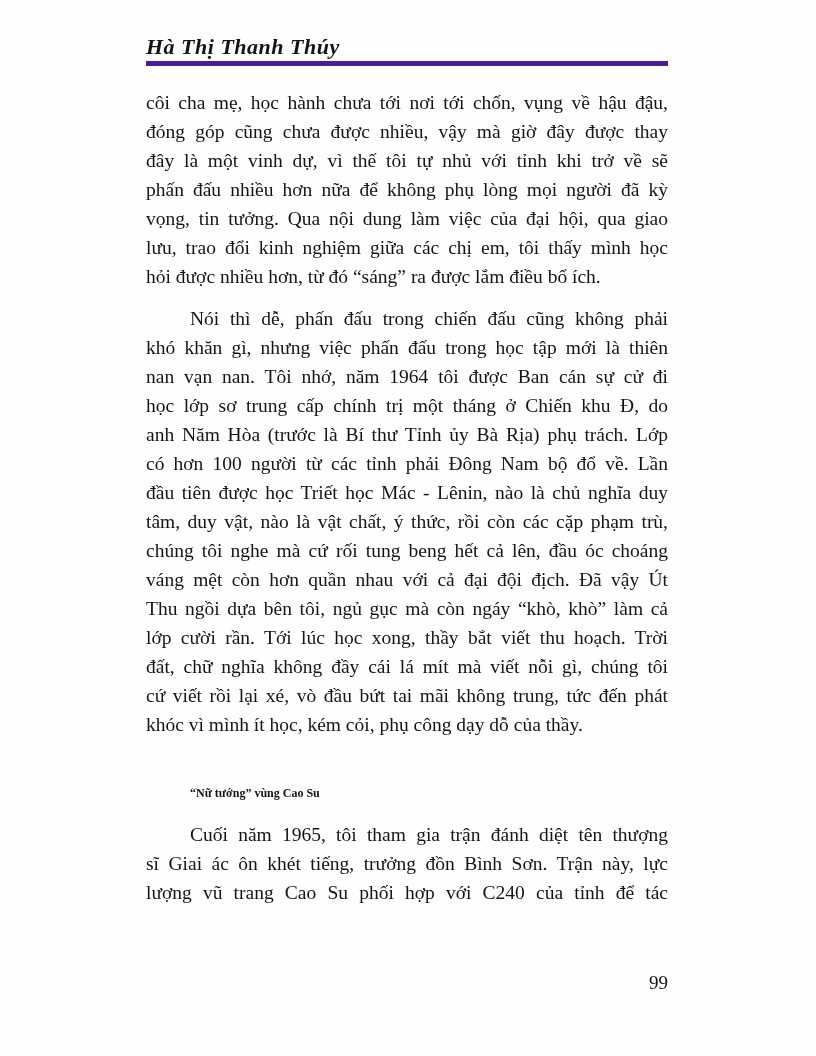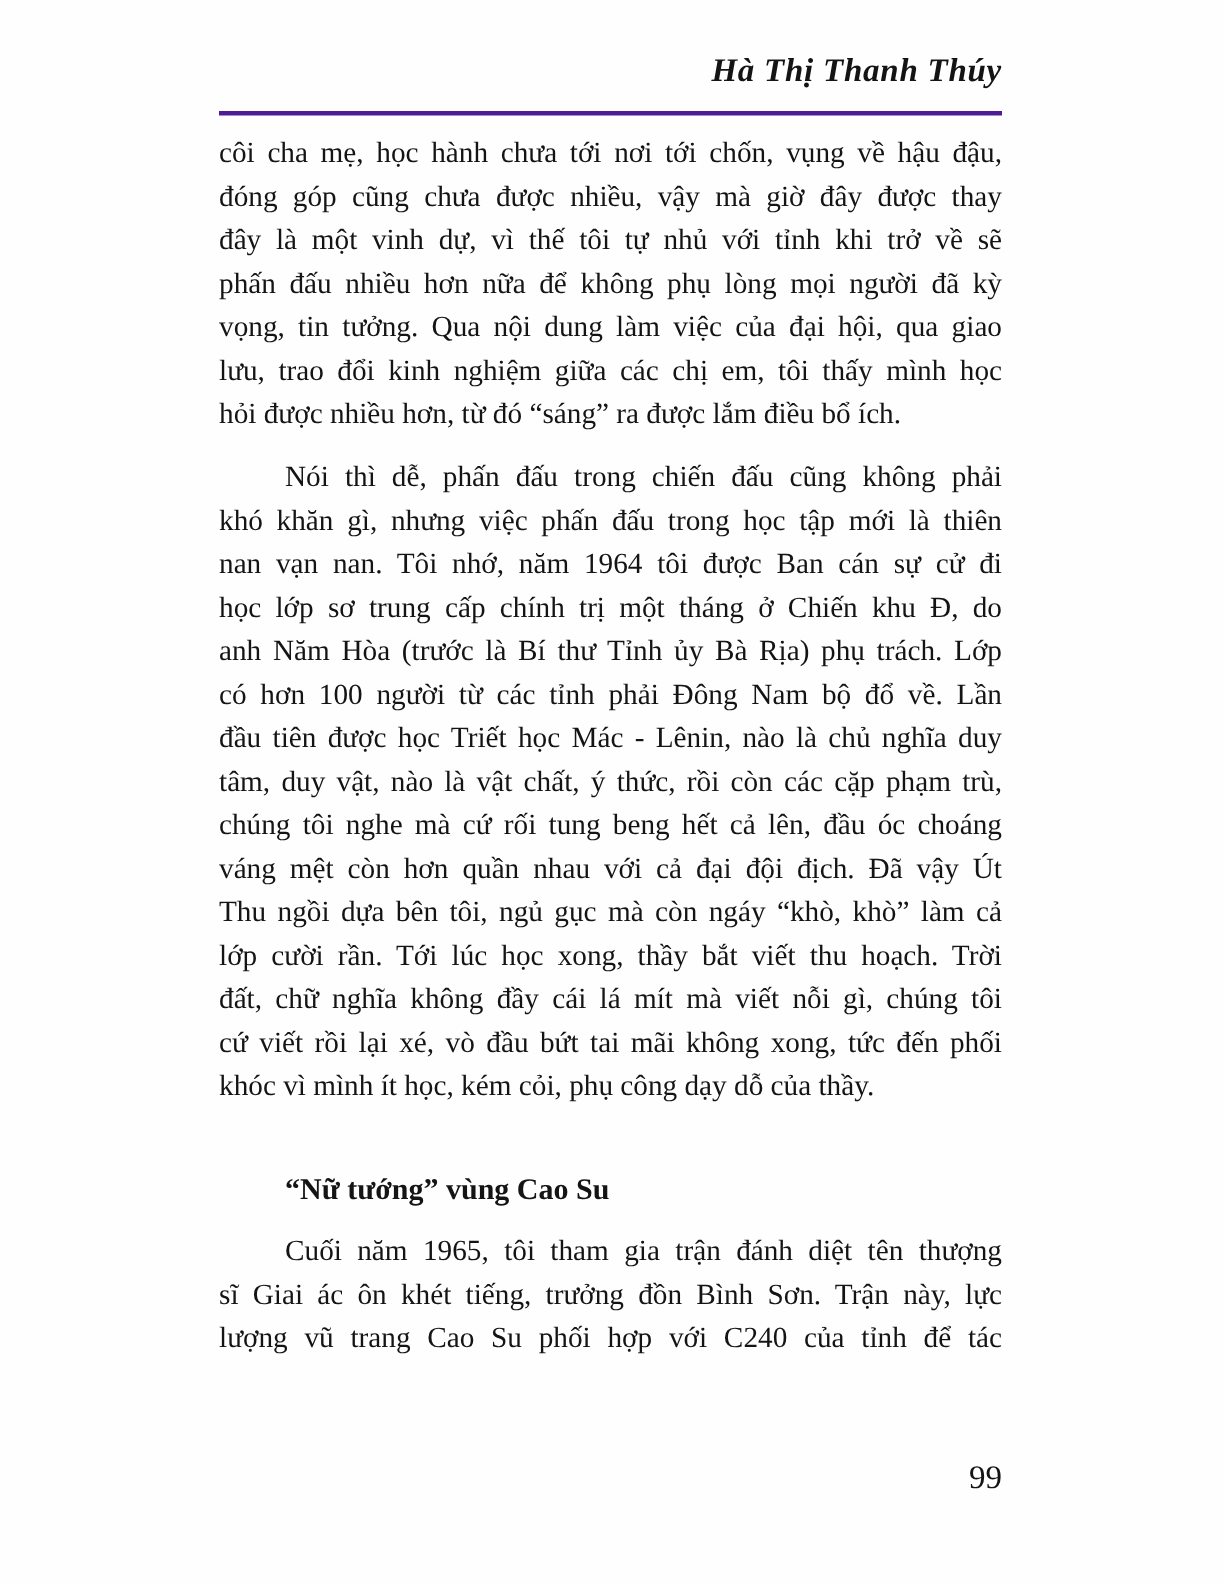--- a/index.html
+++ b/index.html
@@ -14,23 +14,22 @@
     background: #fefefe;
     color: #141414;
     font-family: "Liberation Serif", "DejaVu Serif", serif;
     overflow: hidden;
   }
   .header {
     position: absolute;
     left: 146px;
     top: 34px;
     width: 522px;
-    text-align: right;
-    border-bottom: 3px solid #4c1d95;
-    padding-bottom: 14px;
+    border-bottom: 5px solid #4c1d95;
+    padding-bottom: 1px;
   }
   .author {
     font-size: 22px;
     font-weight: bold;
     font-style: italic;
     letter-spacing: 0.5px;
   }
   .body {
     position: absolute;
     left: 146px;
@@ -57,29 +56,29 @@
   .para + .para {
     margin-top: 13px;
   }
   .heading {
     margin-top: 40px;
     margin-bottom: 12px;
     padding-left: 44px;
     height: 29px;
     line-height: 29px;
     font-weight: bold;
-    font-size: 20px;
+    font-size: 12px;
   }
   .pageno {
     position: absolute;
     left: 146px;
     top: 972px;
     width: 522px;
     text-align: right;
-    font-size: 22px;
+    font-size: 19px;
   }
 </style>
 </head>
 <body>
 
 <div class="page">
   <div class="header">
     <span class="author">Hà Thị Thanh Thúy</span>
     <span></span>
   </div>
@@ -101,21 +100,21 @@
         <div class="line">học lớp sơ trung cấp chính trị một tháng ở Chiến khu Đ, do</div>
         <div class="line">anh Năm Hòa (trước là Bí thư Tỉnh ủy Bà Rịa) phụ trách. Lớp</div>
         <div class="line">có hơn 100 người từ các tỉnh phải Đông Nam bộ đổ về. Lần</div>
         <div class="line">đầu tiên được học Triết học Mác - Lênin, nào là chủ nghĩa duy</div>
         <div class="line">tâm, duy vật, nào là vật chất, ý thức, rồi còn các cặp phạm trù,</div>
         <div class="line">chúng tôi nghe mà cứ rối tung beng hết cả lên, đầu óc choáng</div>
         <div class="line">váng mệt còn hơn quần nhau với cả đại đội địch. Đã vậy Út</div>
         <div class="line">Thu ngồi dựa bên tôi, ngủ gục mà còn ngáy “khò, khò” làm cả</div>
         <div class="line">lớp cười rần. Tới lúc học xong, thầy bắt viết thu hoạch. Trời</div>
         <div class="line">đất, chữ nghĩa không đầy cái lá mít mà viết nỗi gì, chúng tôi</div>
-        <div class="line">cứ viết rồi lại xé, vò đầu bứt tai mãi không xong, tức đến phối</div>
+        <div class="line">cứ viết rồi lại xé, vò đầu bứt tai mãi không trung, tức đến phát</div>
         <div class="line last">khóc vì mình ít học, kém cỏi, phụ công dạy dỗ của thầy.</div>
       </div>
       <div class="heading">“Nữ tướng” vùng Cao Su</div>
       <div class="para">
         <div class="line indent">Cuối năm 1965, tôi tham gia trận đánh diệt tên thượng</div>
         <div class="line">sĩ Giai ác ôn khét tiếng, trưởng đồn Bình Sơn. Trận này, lực</div>
         <div class="line">lượng vũ trang Cao Su phối hợp với C240 của tỉnh để tác</div>
       </div>
     </div>
 

